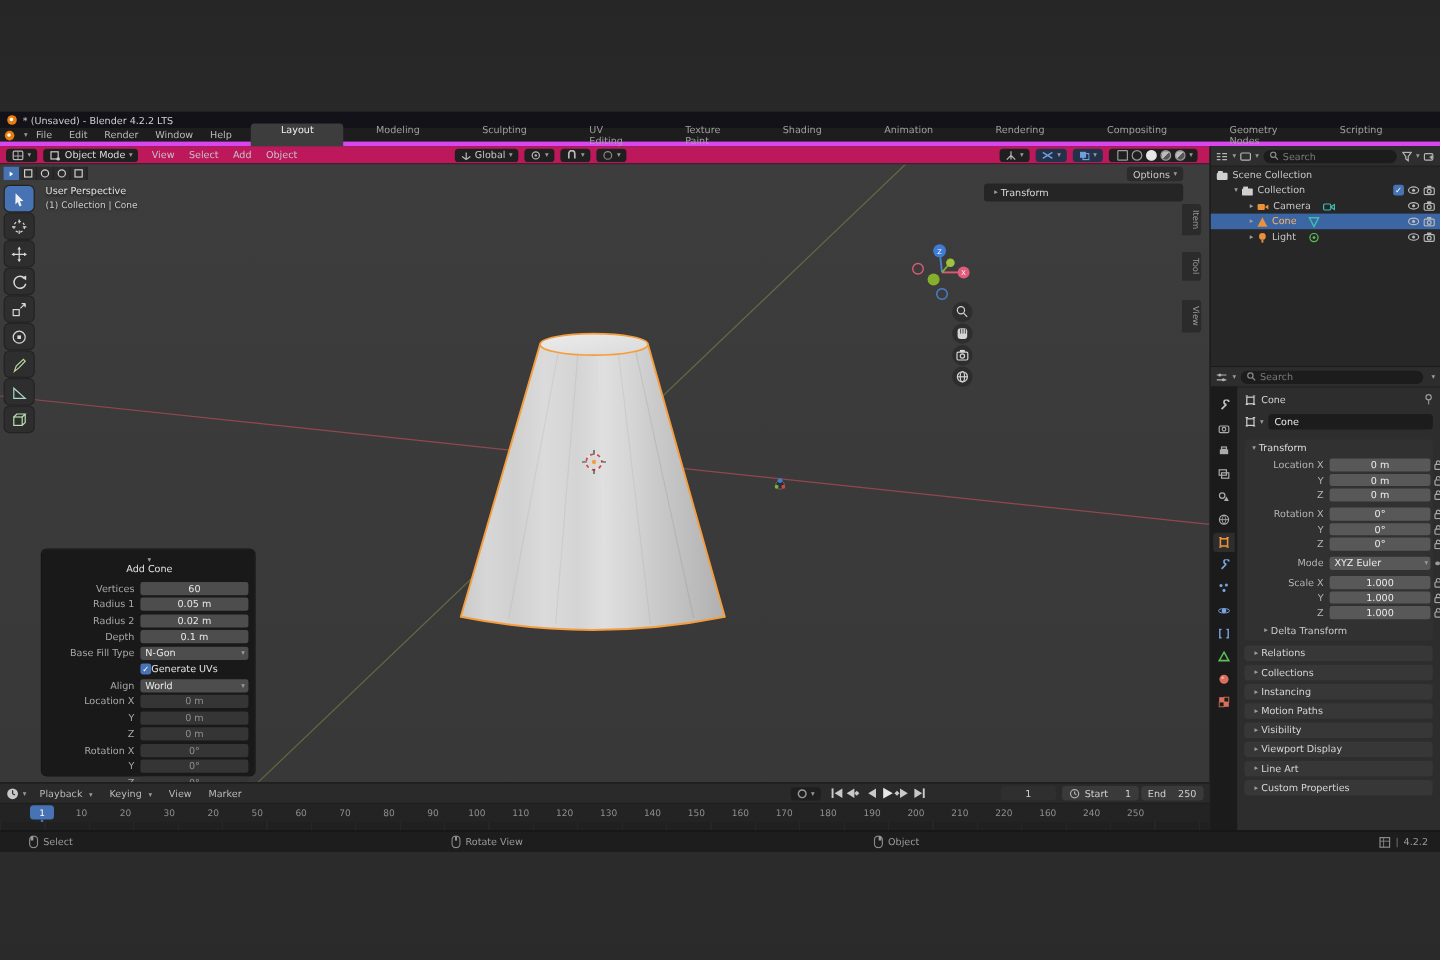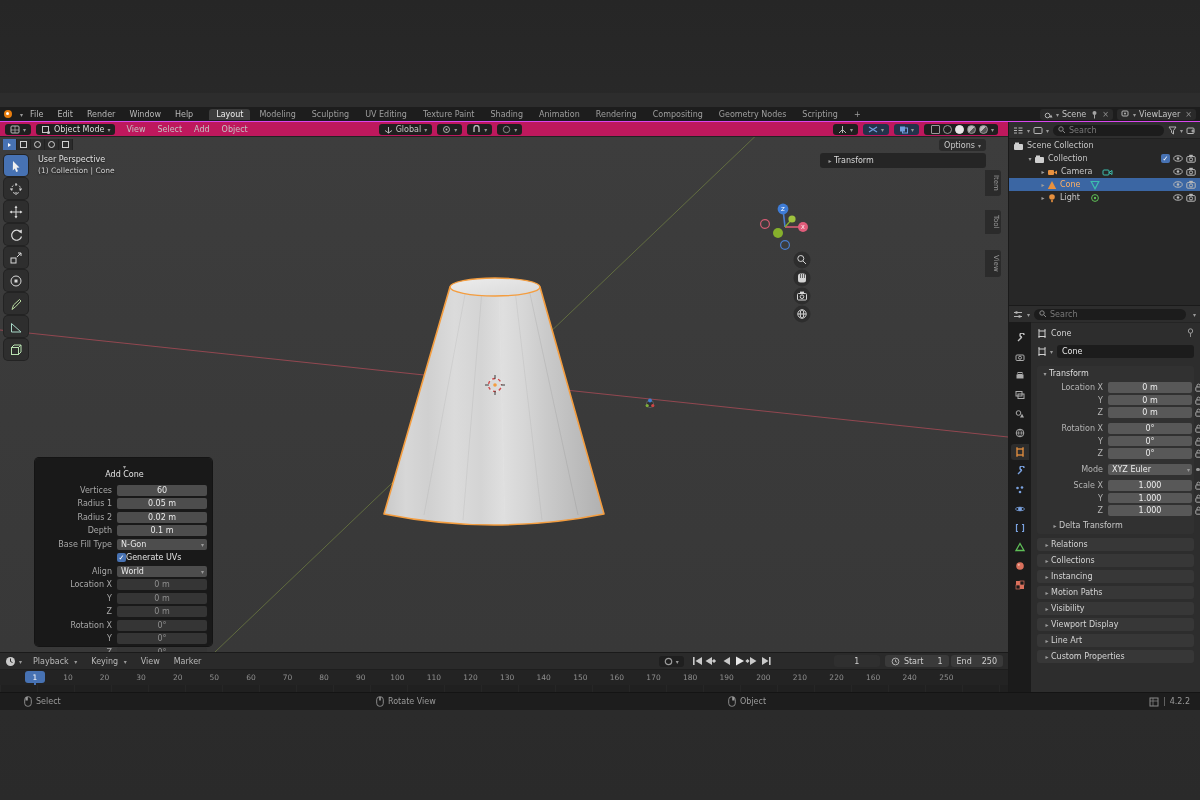--- a/index.html
+++ b/index.html
@@ -7,23 +7,23 @@
          background:linear-gradient(180deg,#262626 0%,#2f2f2f 45%,#2a2a2a 100%);
          font-family:"DejaVu Sans",sans-serif;color:#c8c8c8;font-size:8px;
          -webkit-font-smoothing:antialiased;}
   
   #bwin{position:absolute;left:0;top:93px;width:1200px;height:617px;background:#2d2d2d;}
   #titlebar{position:absolute;left:0;top:0;width:100%;height:14px;background:#121218;
             display:flex;align-items:center;padding-left:6px;box-sizing:border-box;color:#cfcfcf;font-size:8px;}
   .blogo{width:8px;height:8px;border-radius:50%;background:#e87d0d;position:relative;margin-right:5px;flex:0 0 auto;}
   .blogo:after{content:"";position:absolute;left:1.5px;top:2px;width:3px;height:3px;border-radius:50%;background:#fff;}
   #topbar{position:absolute;left:0;top:14px;width:100%;height:15px;background:#1d1d1d;
-          display:flex;align-items:center;padding:0 4px;box-sizing:border-box;border-bottom:1px solid #d946ef;}
+          display:flex;align-items:center;padding:0 4px;box-sizing:border-box;border-bottom:4px solid #d946ef;}
   .menu-item{padding:0 7px;color:#b9b9b9;cursor:default;}
-  .ws-tab{padding:1px 7px;margin:0 1px;color:#9f9f9f;border-radius:3px 3px 0 0;}
+  .ws-tab{padding:1px 25px;margin:0 1px;color:#9f9f9f;border-radius:3px 3px 0 0;}
   .ws-tab.active{background:#3d3d3d;color:#efefef;}
   .tb-widget{display:flex;align-items:center;background:#2a2a2a;border-radius:3px;height:11px;
              padding:0 4px;margin-left:4px;color:#c5c5c5;}
   .chev{display:inline-block;font-size:6px;color:#9a9a9a;margin-left:3px;}
   
   #vheader{position:absolute;left:0;top:29px;width:1008px;height:15px;background:#be185d;
            display:flex;align-items:center;padding:0 5px;box-sizing:border-box;border-bottom:1px solid #232323;}
   .vh-pill{display:flex;align-items:center;background:#1f1f1f;border-radius:3px;height:11px;padding:0 5px;margin-right:5px;}
   .vh-menu{padding:0 6px;color:#c3c3c3;}
   .shade-dot{width:9px;height:9px;border-radius:50%;border:1px solid #9a9a9a;margin-left:3px;box-sizing:border-box;}
@@ -111,20 +111,24 @@
              box-sizing:border-box;display:flex;align-items:center;color:#9b9b9b;}
   .sb-item{position:absolute;display:flex;align-items:center;gap:4px;}
   svg{display:block;}
 </style>
 </head>
 <body>
 
 <div id="stage">
   <div id="bwin">
 
+    <div id="titlebar">
+      <span class="blogo"></span>
+      <span>* (Unsaved) - Blender 4.2.2 LTS</span>
+    </div>
 
     <div id="topbar">
       <span class="blogo"></span>
       <span class="chev">▾</span>
       <span id="menus" style="display:flex;">
           <span class="menu-item">File</span>
           <span class="menu-item">Edit</span>
           <span class="menu-item">Render</span>
           <span class="menu-item">Window</span>
           <span class="menu-item">Help</span>

